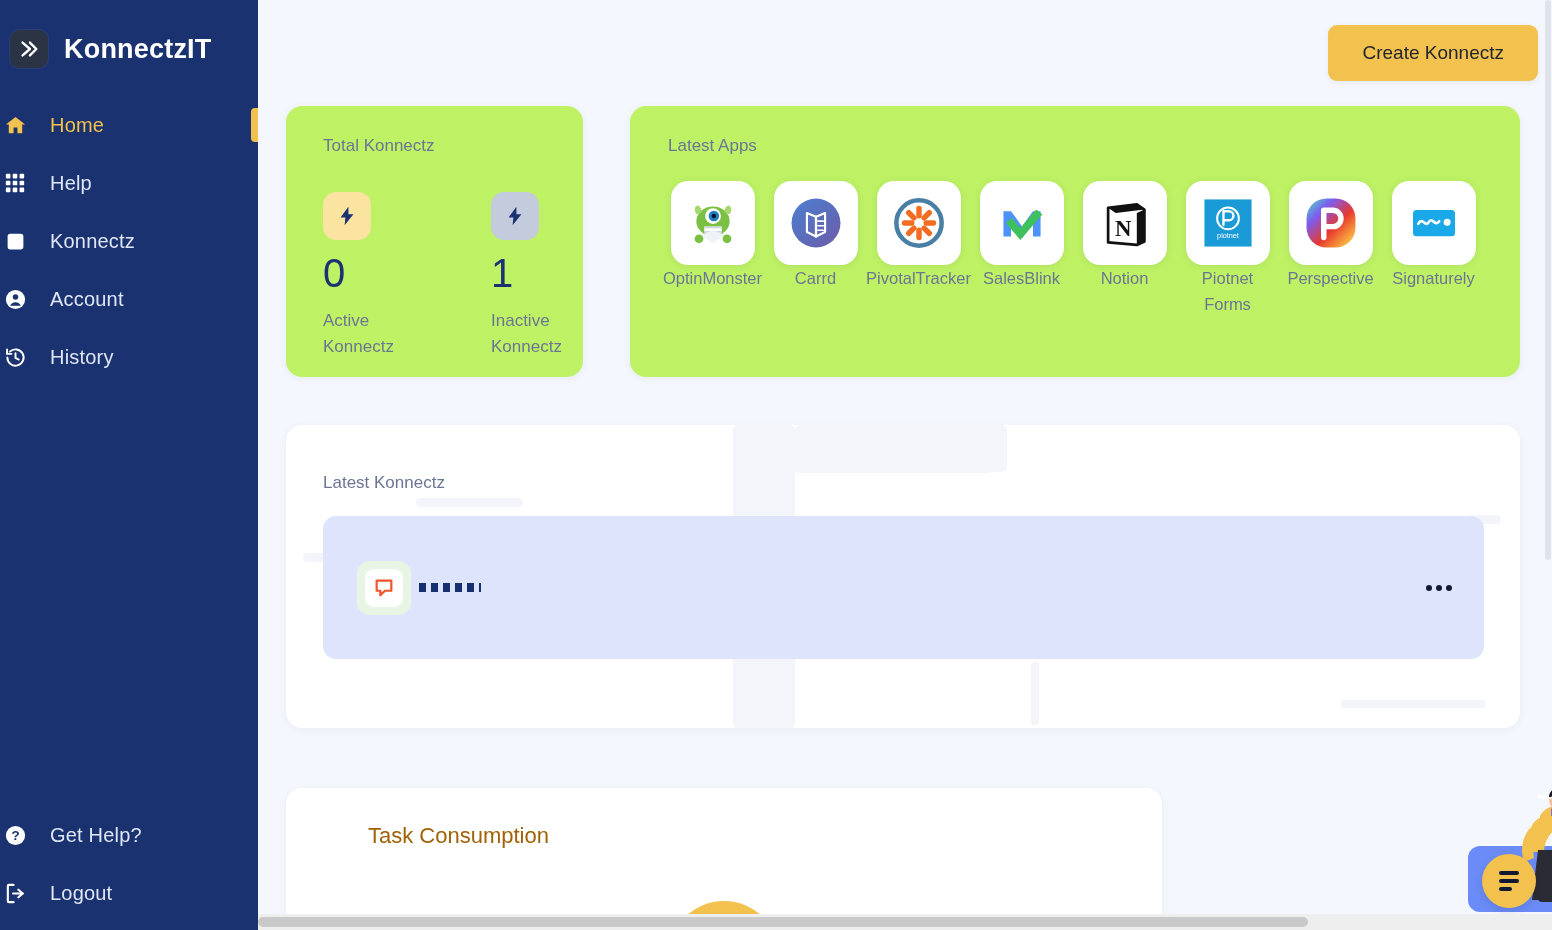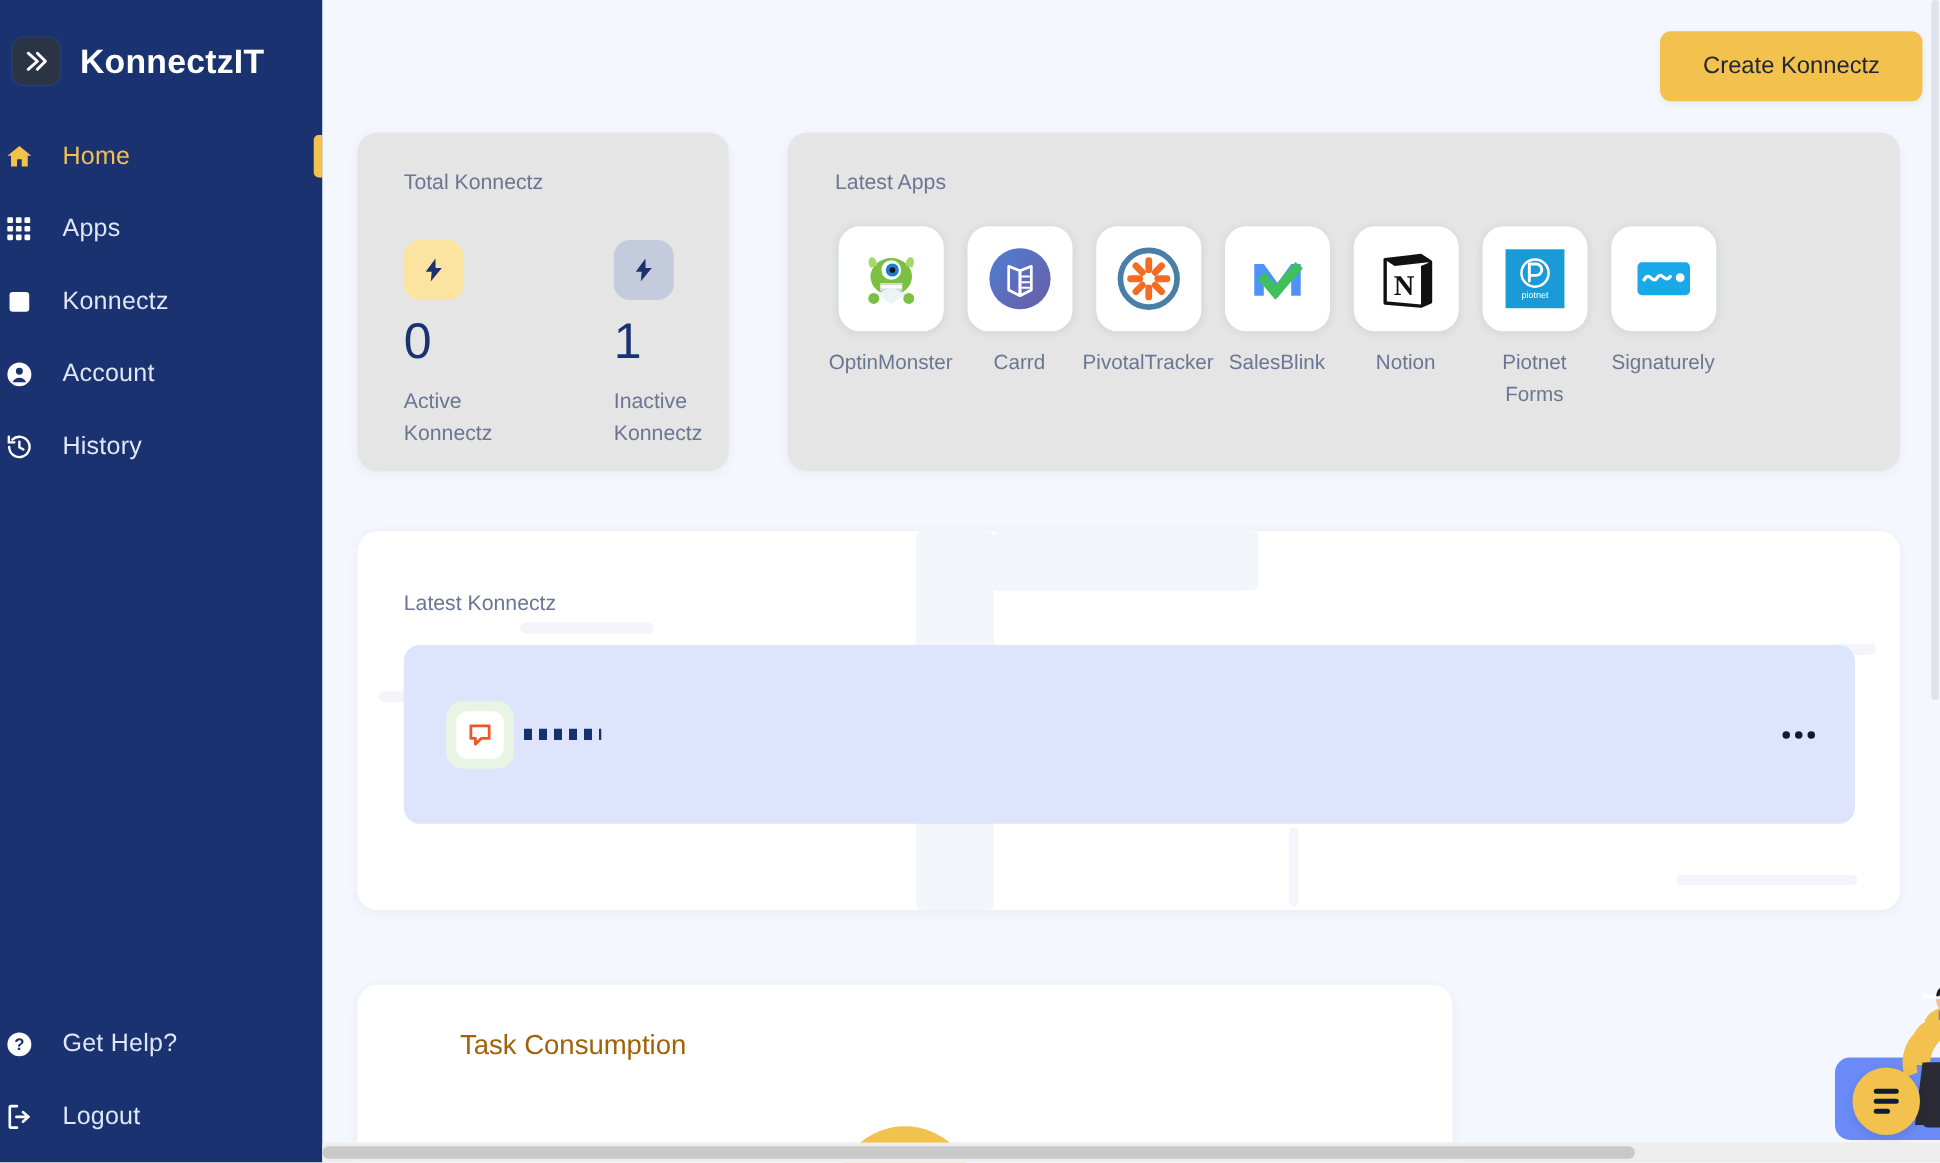--- a/index.html
+++ b/index.html
@@ -51,41 +51,41 @@
   .topbar { height: 106px; display: flex; align-items: center; justify-content: flex-end; padding-right: 14px; }
   .create-btn {
     background: #f2c14e; color: #22262e;
     border: none; border-radius: 9px;
     font-size: 19px; font-family: "Liberation Sans", sans-serif;
     padding: 17px 34px; cursor: pointer;
     box-shadow: 0 2px 6px rgba(0,0,0,0.06);
   }
 
   .row1 { display: flex; gap: 47px; padding: 0 32px 0 28px; align-items: flex-start; }
-  .card { background: #e5e5e5; border-radius: 16px; box-shadow: 0 2px 10px rgba(20,40,90,0.05); }
+  .card { background: #bef264; border-radius: 16px; box-shadow: 0 2px 10px rgba(20,40,90,0.05); }
   .card-title { font-size: 17px; color: #6b7694; }
 
   .card-total { width: 297px; height: 271px; padding: 30px 0 0 37px; }
   .stats { display: flex; gap: 90px; margin-top: 36px; }
   .stat { display: flex; flex-direction: column; }
   .bolt-box { width: 48px; height: 48px; border-radius: 13px; display: flex; align-items: center; justify-content: center; }
   .bolt-active { background: #fbe3a0; }
   .bolt-inactive { background: #c3cbdd; }
   .stat-num { font-size: 40px; color: #1b3270; margin-top: 13px; line-height: 1; font-weight: 400; }
   .stat-label { font-size: 17px; color: #6b7694; margin-top: 15px; width: 78px; line-height: 1.5; }
 
   .card-apps { flex: 1; height: 271px; padding: 30px 0 0 38px; }
   .apps-strip { display: flex; margin-top: 25px; gap: 14px; }
   .app-cell { width: 89px; display: flex; flex-direction: column; align-items: center; cursor: pointer; }
   .app-tile {
     width: 84px; height: 84px; border-radius: 17px; background: #fff;
     box-shadow: 0 1px 7px rgba(40,60,110,0.10);
     display: flex; align-items: center; justify-content: center; overflow: hidden;
   }
-  .app-name { margin-top: 13px; font-size: 16.5px; color: #6b7694; text-align: center; line-height: 1.55; white-space: nowrap; }
+  .app-name { margin-top: 1px; font-size: 16.5px; color: #6b7694; text-align: center; line-height: 1.55; white-space: nowrap; }
   .app-name.wrap { white-space: normal; }
 
   
   .card-konnectz {
     margin: 48px 32px 0 28px; height: 303px; position: relative;
     background: #ffffff; border-radius: 16px; overflow: hidden;
     box-shadow: 0 2px 10px rgba(20,40,90,0.05);
   }
   .kz-title { font-size: 17px; color: #6b7694; position: absolute; left: 37px; top: 48px; }
   .skel { position: absolute; background: #f3f5fa; border-radius: 5px; }
@@ -174,21 +174,21 @@
               <rect x="9.5" y="2" width="5" height="5" rx="1"></rect>
               <rect x="17" y="2" width="5" height="5" rx="1"></rect>
             <rect x="2" y="9.5" width="5" height="5" rx="1"></rect>
               <rect x="9.5" y="9.5" width="5" height="5" rx="1"></rect>
               <rect x="17" y="9.5" width="5" height="5" rx="1"></rect>
             <rect x="2" y="17" width="5" height="5" rx="1"></rect>
               <rect x="9.5" y="17" width="5" height="5" rx="1"></rect>
               <rect x="17" y="17" width="5" height="5" rx="1"></rect>
           </svg>
         </span>
-        <span class="nav-label">Apps</span>
+        <span class="nav-label">Help</span>
       </div>
 
       <div class="nav-item">
         <span class="nav-ico">
           <svg width="21" height="21" viewBox="0 0 24 24" fill="#ffffff">
               <rect x="3" y="3" width="18" height="18" rx="3"></rect>
             </svg>
         </span>
         <span class="nav-label">Konnectz</span>
       </div>
@@ -358,20 +358,38 @@
               <svg width="58" height="58" viewBox="0 0 64 64">
                 <rect x="6" y="6" width="52" height="52" fill="#1a9ad7"></rect>
                 <circle cx="32" cy="27" r="12" fill="none" stroke="#ffffff" stroke-width="2.2"></circle>
                 <path d="M27 34V19h6a5 5 0 0 1 0 10h-6" fill="none" stroke="#ffffff" stroke-width="2.6" stroke-linecap="round" stroke-linejoin="round"></path>
                 <text x="32" y="49" font-size="8" fill="#ffffff" text-anchor="middle" font-family="Liberation Sans, sans-serif">piotnet</text>
               </svg>
             </div>
             <div class="app-name wrap">Piotnet Forms</div>
           </div>
 
+          <div class="app-cell">
+            <div class="app-tile">
+              <svg width="58" height="58" viewBox="0 0 64 64">
+                <defs>
+                  <linearGradient id="pg" x1="0" y1="0" x2="1" y2="1">
+                    <stop offset="0%" stop-color="#4ee0c1"></stop>
+                      <stop offset="28%" stop-color="#7c5cf0"></stop>
+                    <stop offset="58%" stop-color="#e8382f"></stop>
+                      <stop offset="82%" stop-color="#f7a13c"></stop>
+                    <stop offset="100%" stop-color="#fde36a"></stop>
+                  </linearGradient>
+                </defs>
+                <rect x="5" y="5" width="54" height="54" rx="22" fill="url(#pg)"></rect>
+                <path d="M24 48V18h10a9 9 0 0 1 0 18h-10" fill="none" stroke="#ffffff" stroke-width="6" stroke-linecap="round" stroke-linejoin="round"></path>
+              </svg>
+            </div>
+            <div class="app-name">Perspective</div>
+          </div>
 
           <div class="app-cell">
             <div class="app-tile">
               <svg width="56" height="56" viewBox="0 0 64 64">
                 <rect x="8" y="17" width="48" height="30" rx="4" fill="#19a8e8"></rect>
                 <path d="M14 33c5-9 8 5 12-2s7 6 12-1" fill="none" stroke="#ffffff" stroke-width="3" stroke-linecap="round"></path>
                 <circle cx="47" cy="31" r="4" fill="#ffffff"></circle>
               </svg>
             </div>
             <div class="app-name">Signaturely</div>

